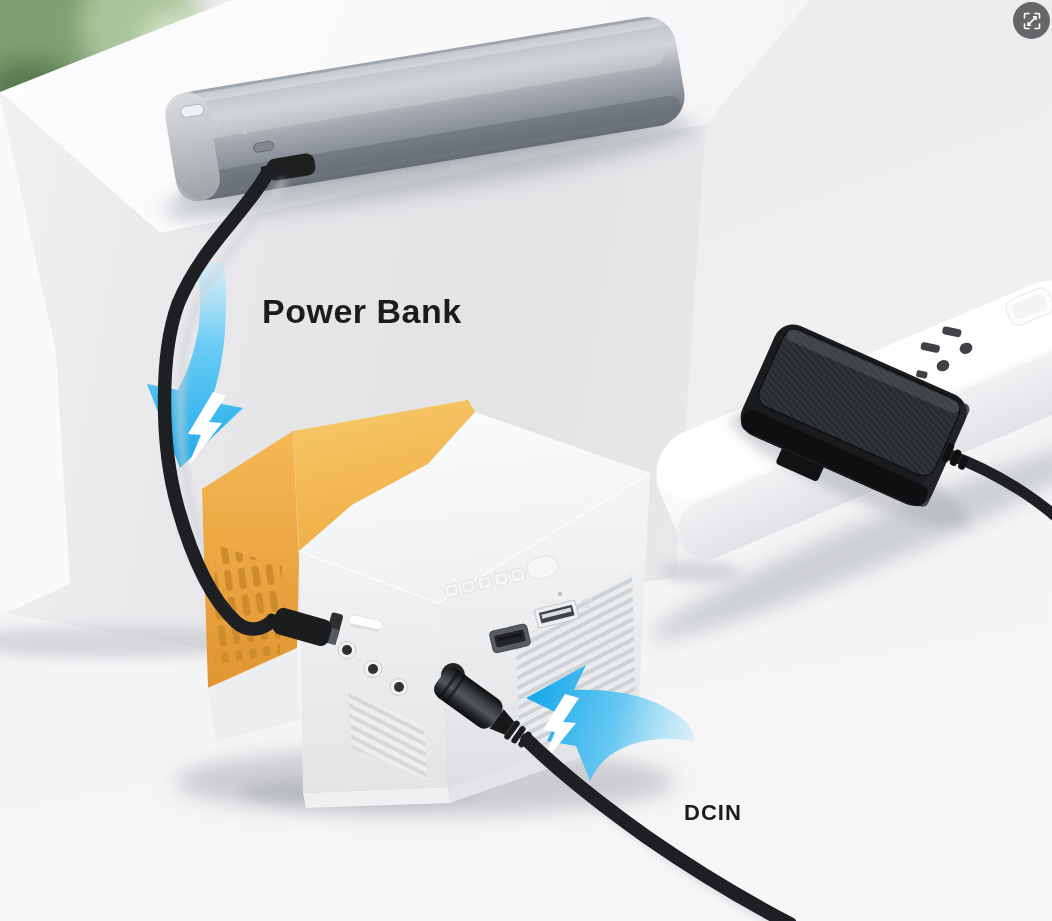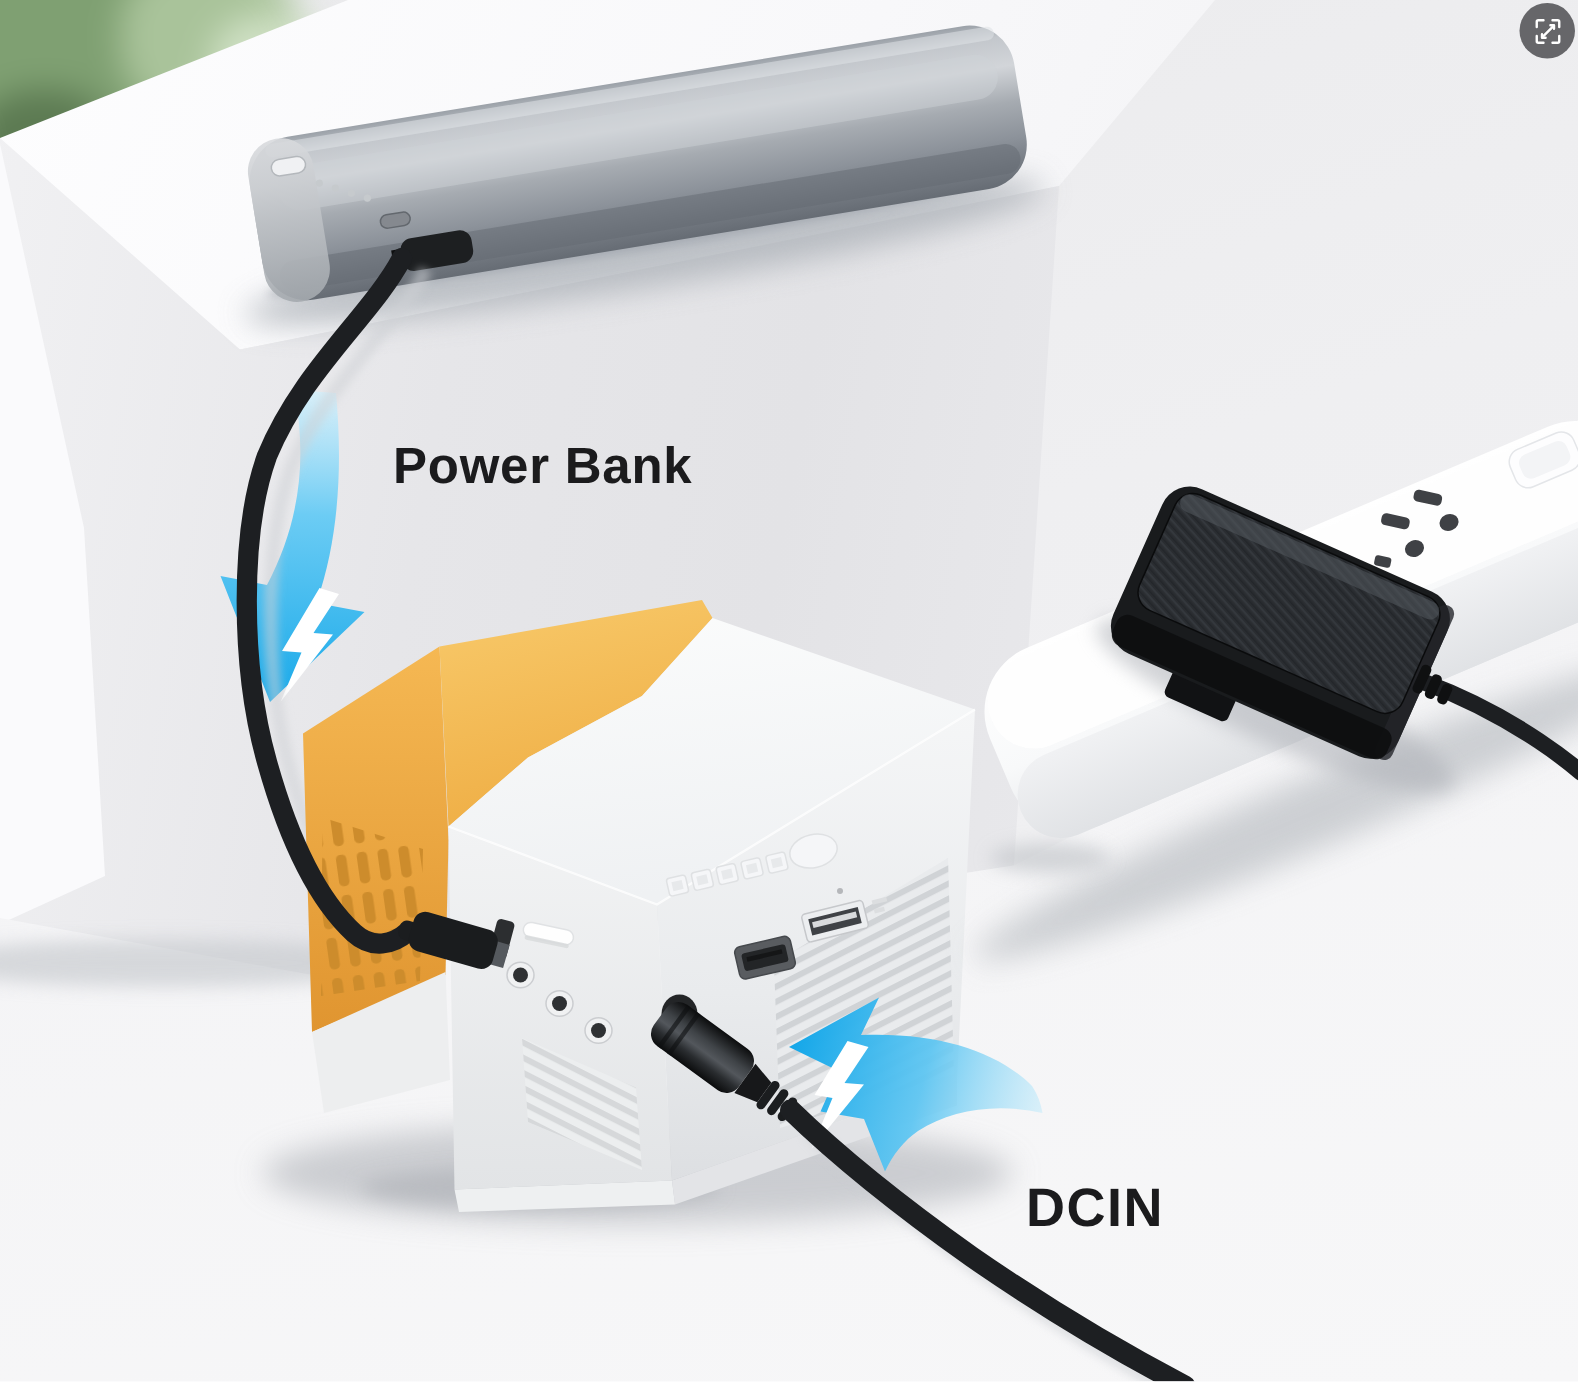--- a/index.html
+++ b/index.html
@@ -23,21 +23,21 @@
     background:linear-gradient(115deg,#fdfdfe 0%,#f8f8fa 40%,#f1f1f3 75%,#eeeef0 100%);}
   #pedestal-front{clip-path:polygon(0px 92px,160px 233px,706px 124px,676px 577px,208px 650px,0px 614px);
     background:linear-gradient(100deg,#f1f1f3 0%,#e6e6e9 28%,#e3e3e6 48%,#eaeaed 72%,#efeff1 100%);}
   #pedestal-edge{clip-path:polygon(0px 96px,56px 352px,70px 584px,0px 616px);background:#fafafc;}
   #table{clip-path:polygon(0px 612px,208px 650px,676px 577px,1052px 386px,1052px 921px,0px 921px);
     background:linear-gradient(170deg,#ededef 0%,#f3f3f5 35%,#f7f7f8 100%);}
   svg.scene{position:absolute;left:0;top:0;pointer-events:none;}
   
   .label{position:absolute;color:#1b1b1d;font-weight:700;}
   #label-powerbank{left:238px;top:288px;font-size:34px;line-height:47px;letter-spacing:.5px;margin-left:24px;}
-  #label-dcin{left:684px;top:784px;font-size:36px;letter-spacing:1px;}
+  #label-dcin{left:684px;top:800px;font-size:22px;letter-spacing:1px;}
   
   #expand-btn{position:absolute;left:1013px;top:2px;width:37px;height:37px;border-radius:50%;
     background:rgba(72,72,76,.82);display:flex;align-items:center;justify-content:center;cursor:pointer;}
 </style>
 </head>
 <body>
 
 <div id="stage">
 
   <div id="plant">

